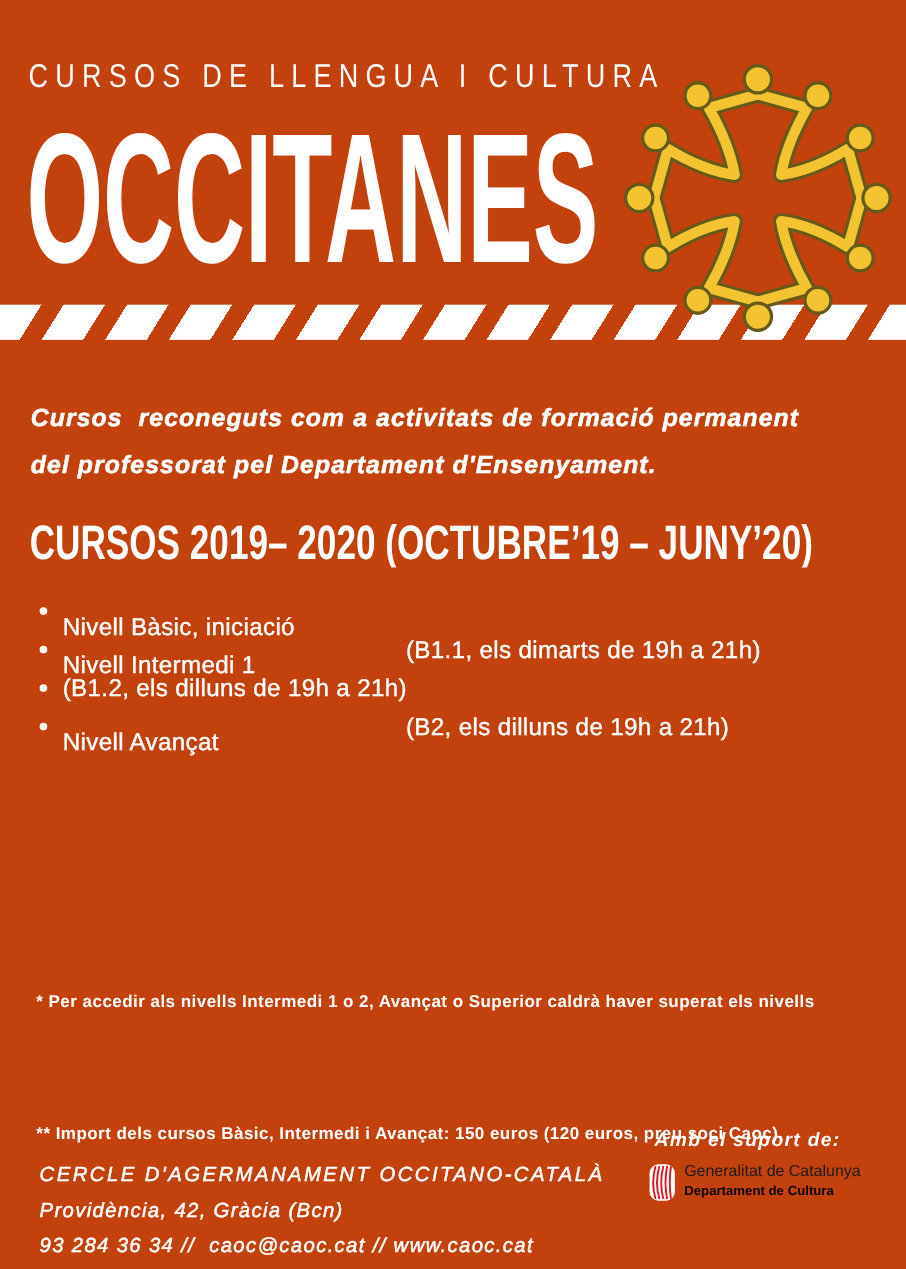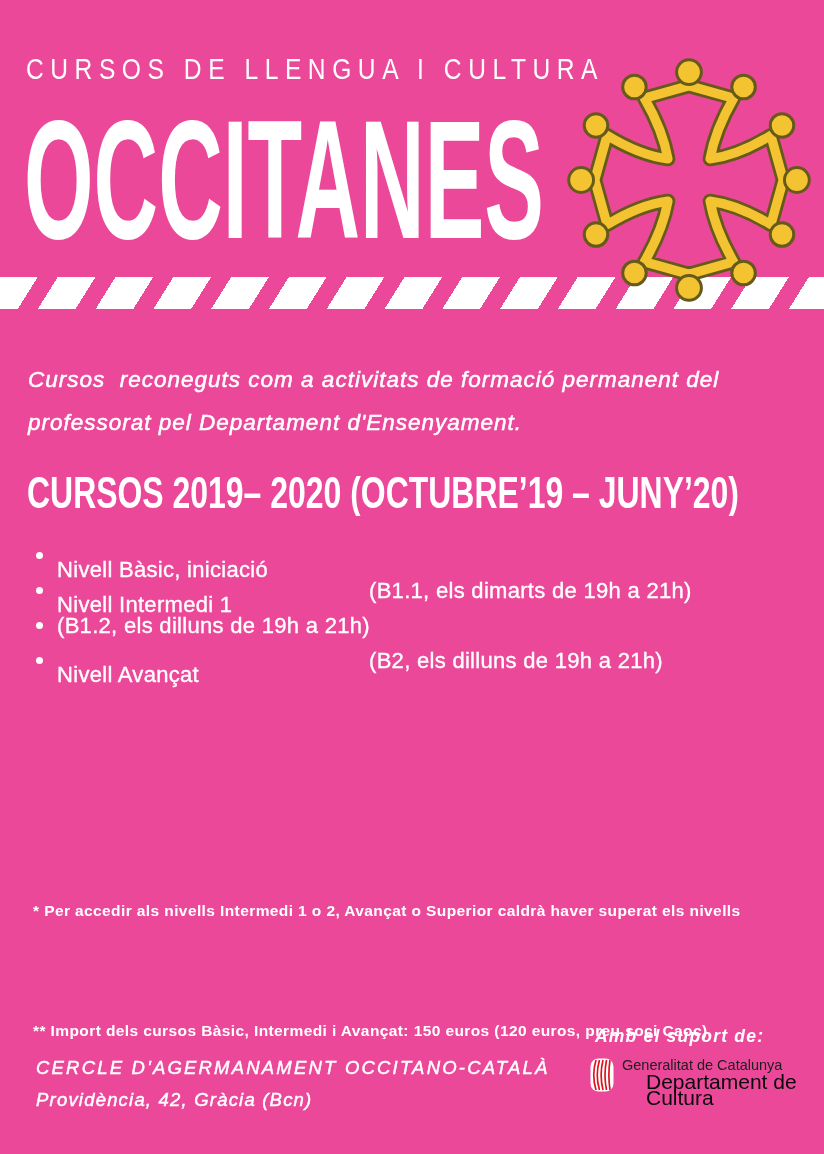--- a/index.html
+++ b/index.html
@@ -1,49 +1,49 @@
 <!DOCTYPE html>
 <html><head>
 <meta charset="utf-8">
 <style>
   html,body{margin:0;padding:0;background:#b8b8b8;}
   .poster{
     position:relative; width:824px; height:1154px; overflow:hidden;
-    background:#ec4899;
+    background:#c2410c;
     font-family:"Liberation Sans","DejaVu Sans",sans-serif;
     color:#ffffff;
   }
   svg text{font-family:"Liberation Sans","DejaVu Sans",sans-serif;}
   .kicker-svg{position:absolute; left:26px; top:50px;}
   .title-svg{position:absolute; left:22px; top:112px;}
   .cross-svg{position:absolute; left:565px; top:56px; width:248px; height:248px; z-index:2;}
   .stripes{
     position:absolute; left:0; top:277px; width:824px; height:32px;
     background:repeating-linear-gradient(122deg,#ffffff 0 32px,rgba(255,255,255,0) 32px 49px);
   }
   .intro{
     position:absolute; left:28px; top:358px; width:724px;
     font-style:italic; font-size:22.5px; line-height:43px; letter-spacing:1px;
-    -webkit-text-stroke:0.5px #ffffff; white-space:pre-wrap;
+    -webkit-text-stroke:0.5px #ffffff; white-space:pre-wrap;font-weight:bold;
   }
   .season-svg{position:absolute; left:25px; top:470px;}
   .courses{position:absolute; left:30px; top:538px; width:780px;}
   .course-row{display:flex; align-items:center; height:35px; font-size:22px; letter-spacing:0.3px; -webkit-text-stroke:0.35px #ffffff;}
   .dot{width:7px; height:7px; border-radius:50%; background:#ffffff; margin:0 14px 0 6px; flex:none;}
   .level{width:312px; flex:none;margin-top:28px;}
   .notes{
     position:absolute; left:33px; top:803px; width:760px;
     font-size:15.5px; line-height:24px; font-weight:700; letter-spacing:0.4px;
     white-space:pre-wrap;
   }
   .support-label{position:absolute; left:595px; top:1026px; font-style:italic; font-weight:700; font-size:17.5px; letter-spacing:1.2px;}
   .gencat{position:absolute; left:590px; top:1058px; display:flex; align-items:flex-start; gap:8px;}
   .gencat-shield{flex:none;}
   .gencat-name{font-size:14.5px; line-height:15.5px; color:#1c1c1c;}
-  .gencat-dept{font-size:21px; line-height:16px; font-weight:400; color:#0a0a0a;margin-left:24px;}
+  .gencat-dept{font-size:12px; line-height:16px; font-weight:700; color:#0a0a0a;}
   .contact{position:absolute; left:36px; top:1052px; font-style:italic; -webkit-text-stroke:0.45px #ffffff;}
   .c-org{font-size:18.5px; letter-spacing:2.2px; line-height:32px;}
   .c-addr{font-size:18.5px; letter-spacing:1.2px; line-height:32px;}
   .c-info{font-size:18.5px; letter-spacing:1.2px; line-height:32px; white-space:pre-wrap;}
 </style>
 </head>
 <body>
 
 <div class="poster">
 
@@ -148,15 +148,16 @@
     </svg>
     <div>
       <div class="gencat-name">Generalitat de Catalunya</div>
       <div class="gencat-dept">Departament de Cultura</div>
     </div>
   </div>
 
   <div class="contact">
     <div class="c-org">CERCLE D'AGERMANAMENT OCCITANO-CATALÀ</div>
     <div class="c-addr">Providència, 42, Gràcia (Bcn)</div>
+    <div class="c-info">93 284 36 34 //  caoc@caoc.cat // www.caoc.cat</div>
   </div>
 
 </div>
 
 </body></html>

